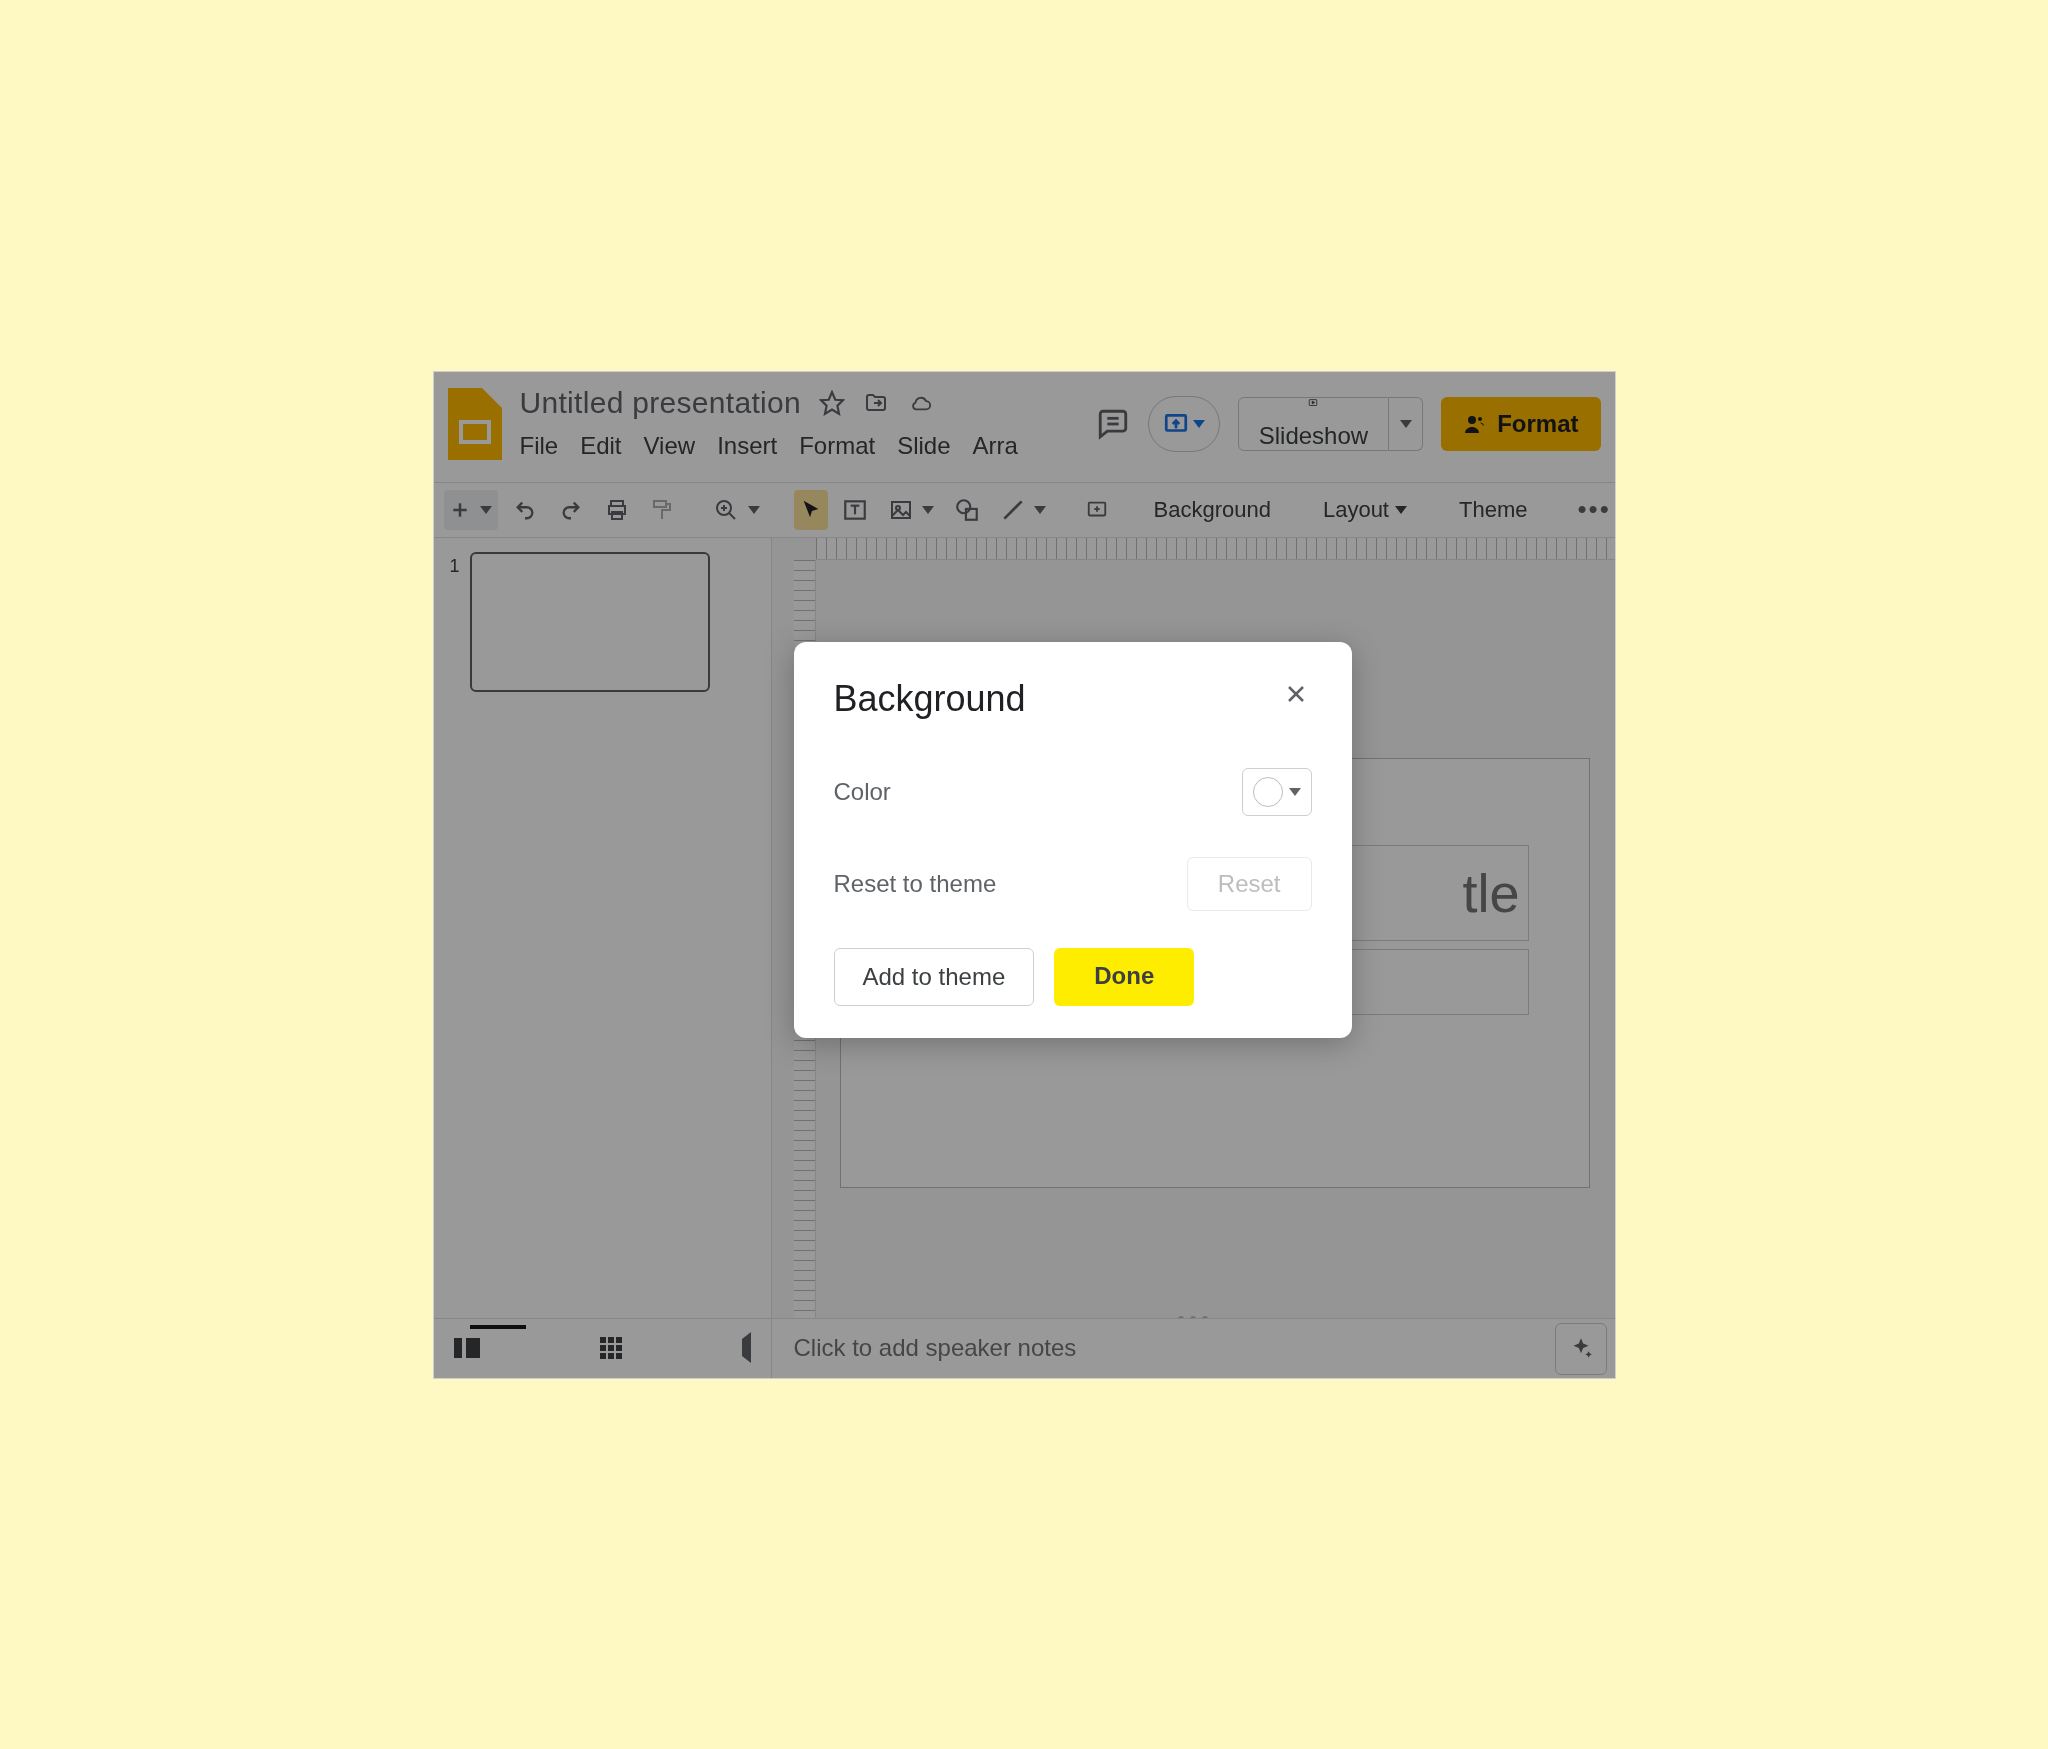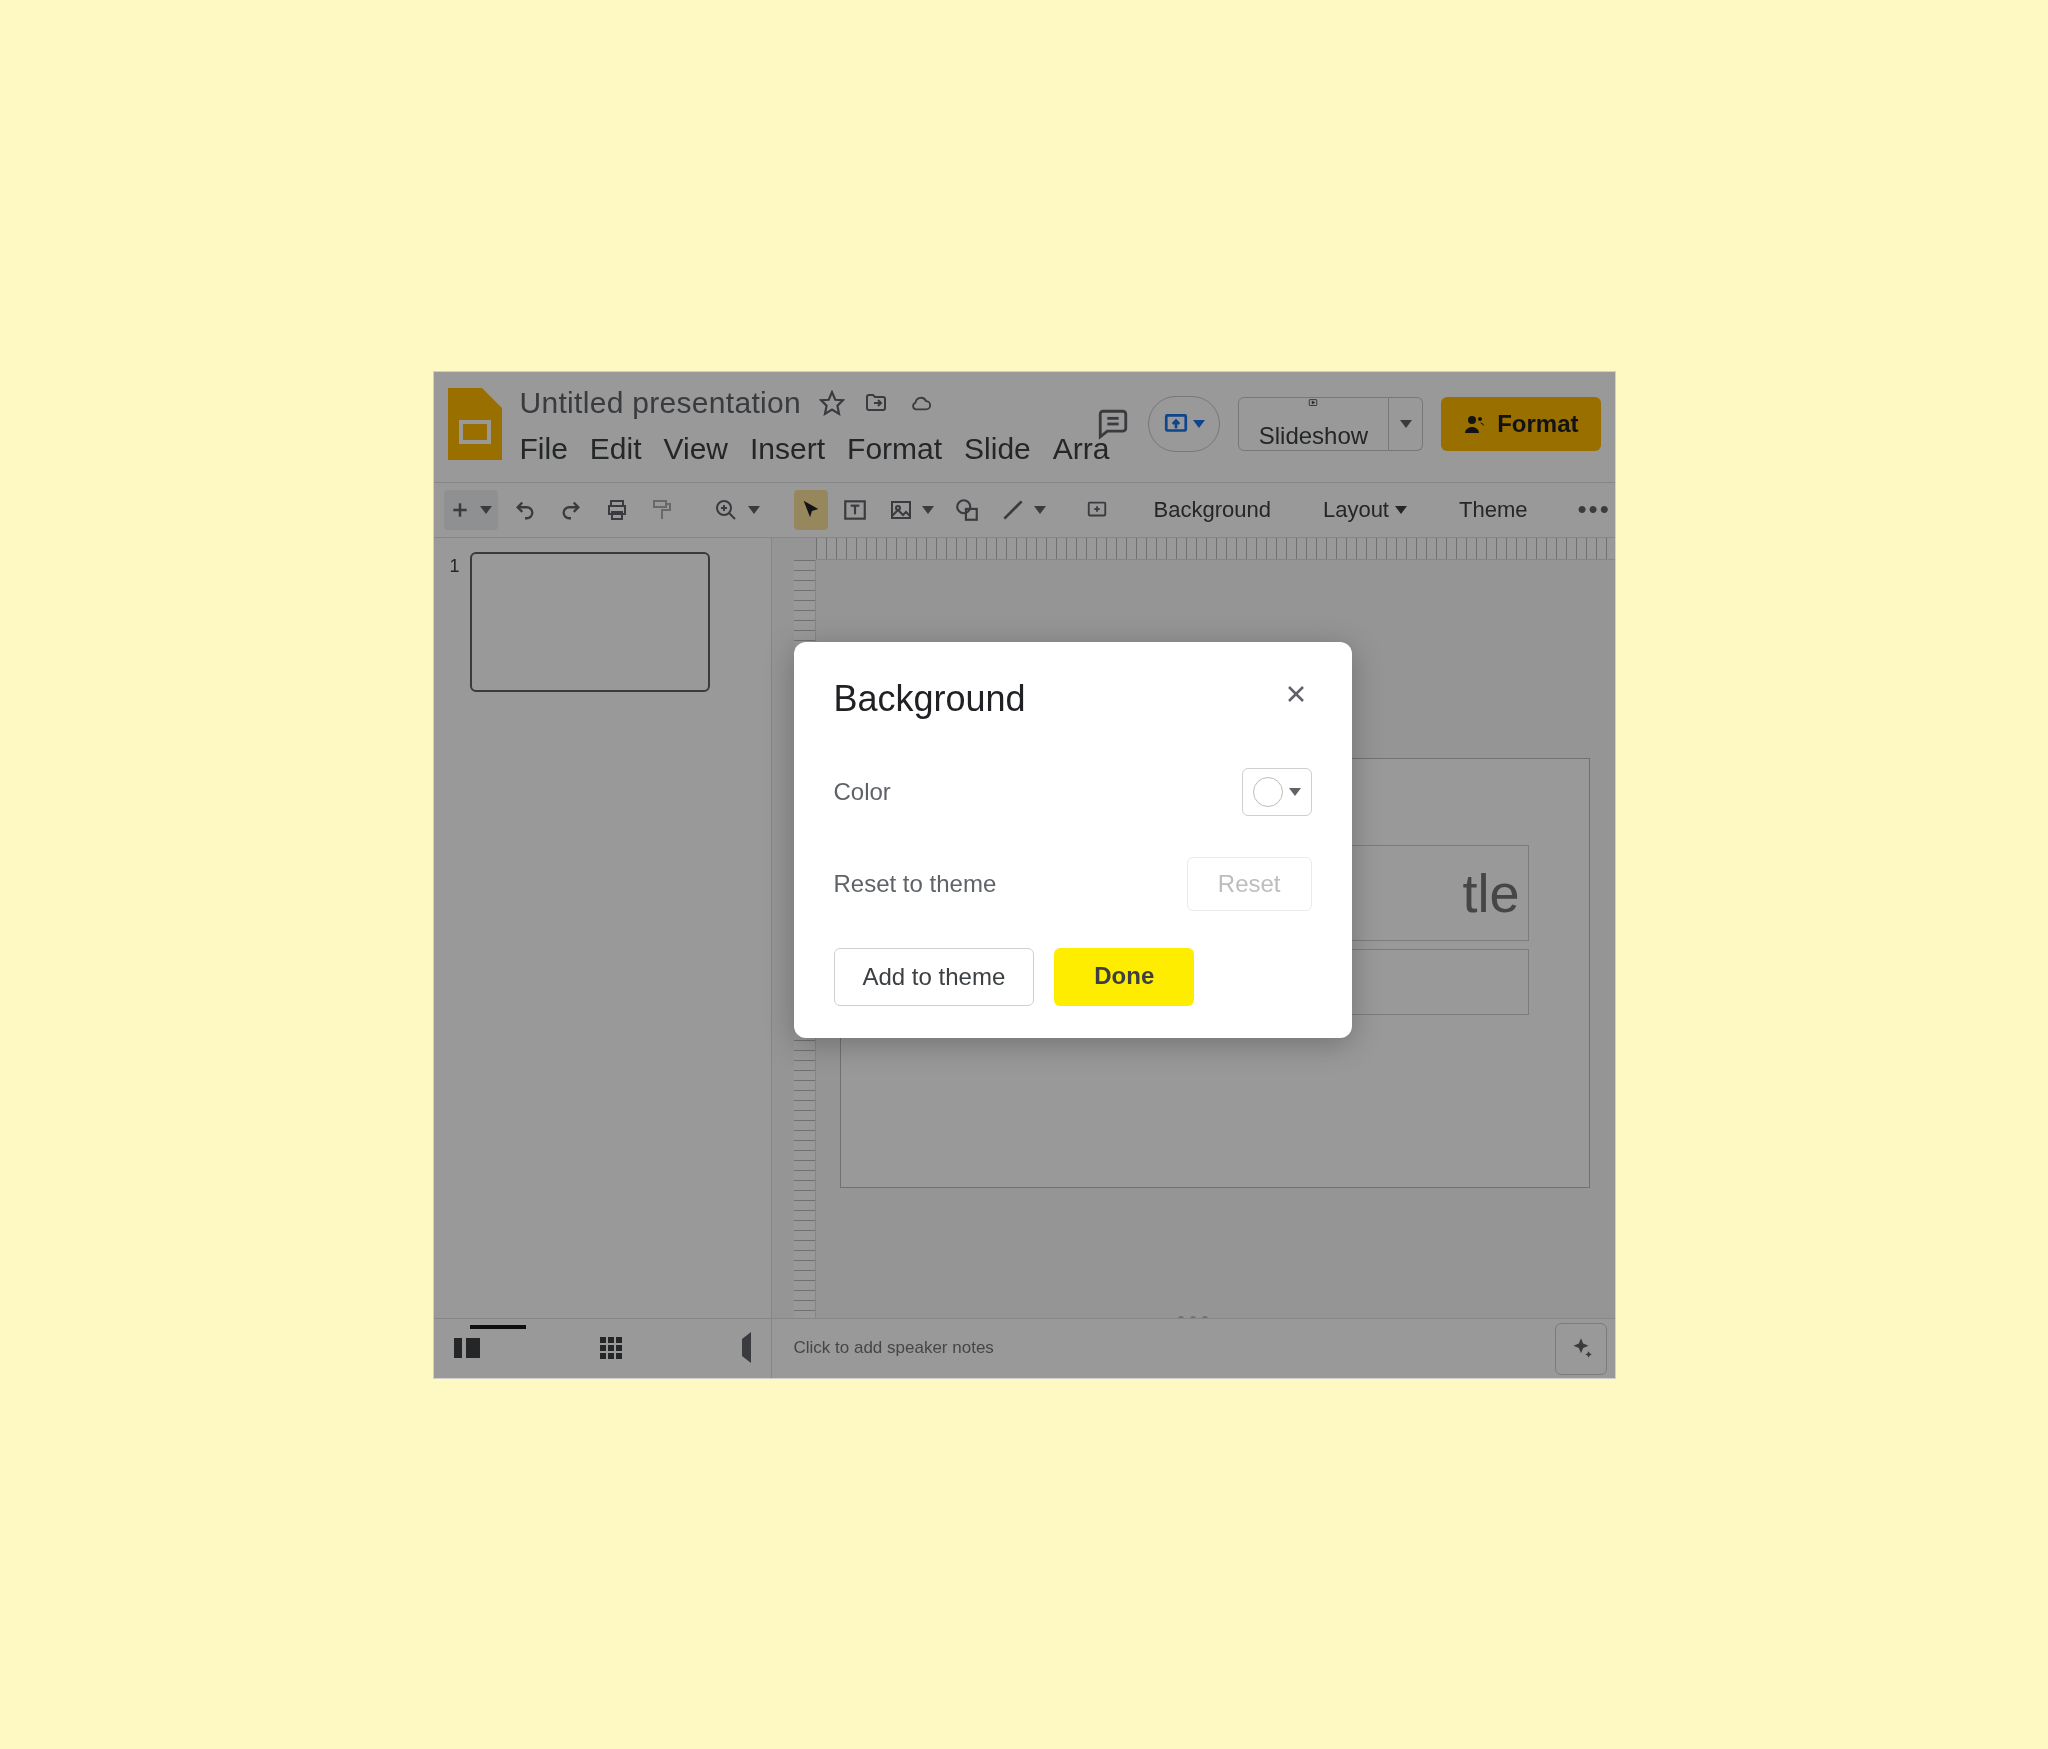--- a/index.html
+++ b/index.html
@@ -17,21 +17,21 @@
   .logo { width: 54px; height: 72px; position: relative; margin-right: 18px; margin-top: 2px; }
   .logo-fold { position: absolute; top: 0; right: 0; width: 0; height: 0; border-left: 20px solid #ffba00; border-top: 20px solid transparent; }
   .logo-body { position: absolute; left: 0; top: 0; width: 54px; height: 72px; background: #ffba00; }
   .logo-clip { position: absolute; right: 0; top: 0; width: 20px; height: 20px; background: #fff; }
   .logo-rect { position: absolute; left: 11px; top: 32px; width: 32px; height: 24px; border: 4px solid #fff; }
   .title-col { flex: 1; min-width: 0; }
   .title-row { display: flex; align-items: center; gap: 18px; }
   .doc-title { font-size: 30px; color: #5f6368; letter-spacing: 0.3px; }
   .title-icon { color: #5f6368; display: inline-flex; }
   .menu-row { display: flex; gap: 22px; margin-top: 12px; }
-  .menu-item { font-size: 30px; color: #3c4043; }
+  .menu-item { font-size: 24px; color: #3c4043; }
   .header-right { display: flex; align-items: center; gap: 18px; padding-top: 10px; }
   .hdr-icon { color: #5f6368; display: inline-flex; align-items: center; justify-content: center; }
   .present-pill { width: 72px; height: 56px; border: 1px solid #c6c6c8; border-radius: 28px; display: flex; align-items: center; justify-content: center; gap: 4px; }
   .present-pill svg { color: #1a73e8; }
   .present-pill .caret { color: #1a73e8; font-size: 12px; }
   .slideshow-group { display: flex; }
   .slideshow-btn { height: 54px; border: 1px solid #c6c6c8; border-radius: 6px 0 0 6px; display: flex; align-items: center; gap: 14px; padding: 0 20px; font-size: 24px; color: #3c4043; font-weight: 400; flex-direction: column; }
   .slideshow-caret { height: 54px; width: 34px; border: 1px solid #c6c6c8; border-left: none; border-radius: 0 6px 6px 0; display: flex; align-items: center; justify-content: center; color: #5f6368; }
   .share-btn { height: 54px; background: #ffba00; border-radius: 6px; display: flex; align-items: center; gap: 10px; padding: 0 22px; font-size: 24px; font-weight: 700; color: #202124; }
 
@@ -70,21 +70,21 @@
   
   .bottom { height: 60px; border-top: 1px solid #e0e0e0; display: flex; align-items: stretch; }
   .bottom-left { width: 338px; border-right: 1px solid #e0e0e0; display: flex; align-items: center; justify-content: space-between; padding: 0 20px; position: relative; }
   .view-filmstrip { width: 26px; height: 20px; position: relative; }
   .view-filmstrip::before { content: ""; position: absolute; left: 0; top: 0; width: 8px; height: 20px; background: #3c4043; }
   .view-filmstrip::after { content: ""; position: absolute; left: 12px; top: 0; width: 14px; height: 20px; background: #3c4043; }
   .view-grid { width: 22px; height: 22px; display: grid; grid-template-columns: 1fr 1fr 1fr; grid-template-rows: 1fr 1fr 1fr; gap: 2px; }
   .view-grid span { background: #3c4043; }
   .view-underline { position: absolute; left: 36px; top: 6px; width: 56px; height: 4px; background: #1a1a1a; }
   .collapse-left { color: #5f6368; }
-  .notes { flex: 1; display: flex; align-items: center; padding: 0 22px; color: #757575; font-size: 17px; }
+  .notes { flex: 1; display: flex; align-items: center; padding: 0 22px; color: #757575; font-size: 24px; }
   .explore { width: 52px; height: 52px; margin: 4px 8px; border: 1px solid #cfcfcf; border-radius: 6px; display: flex; align-items: center; justify-content: center; color: #5f6368; }
 
   
   .dialog { position: absolute; z-index: 100; left: 360px; top: 270px; width: 558px; background: #fff; border-radius: 12px; box-shadow: 0 6px 30px rgba(0,0,0,0.25); padding: 36px 40px 32px 40px; }
   .dialog-head { display: flex; justify-content: space-between; align-items: flex-start; margin-bottom: 44px; }
   .dialog-title { font-size: 36px; color: #202124; }
   .dialog-close { color: #5f6368; font-size: 28px; line-height: 1; padding: 4px; }
   .dlg-row { display: flex; align-items: center; justify-content: space-between; margin-bottom: 36px; min-height: 56px; }
   .dlg-label { font-size: 24px; color: #5f6368; }
   .color-swatch { display: flex; align-items: center; gap: 6px; border: 1px solid #cfcfcf; border-radius: 6px; padding: 8px 10px; }

